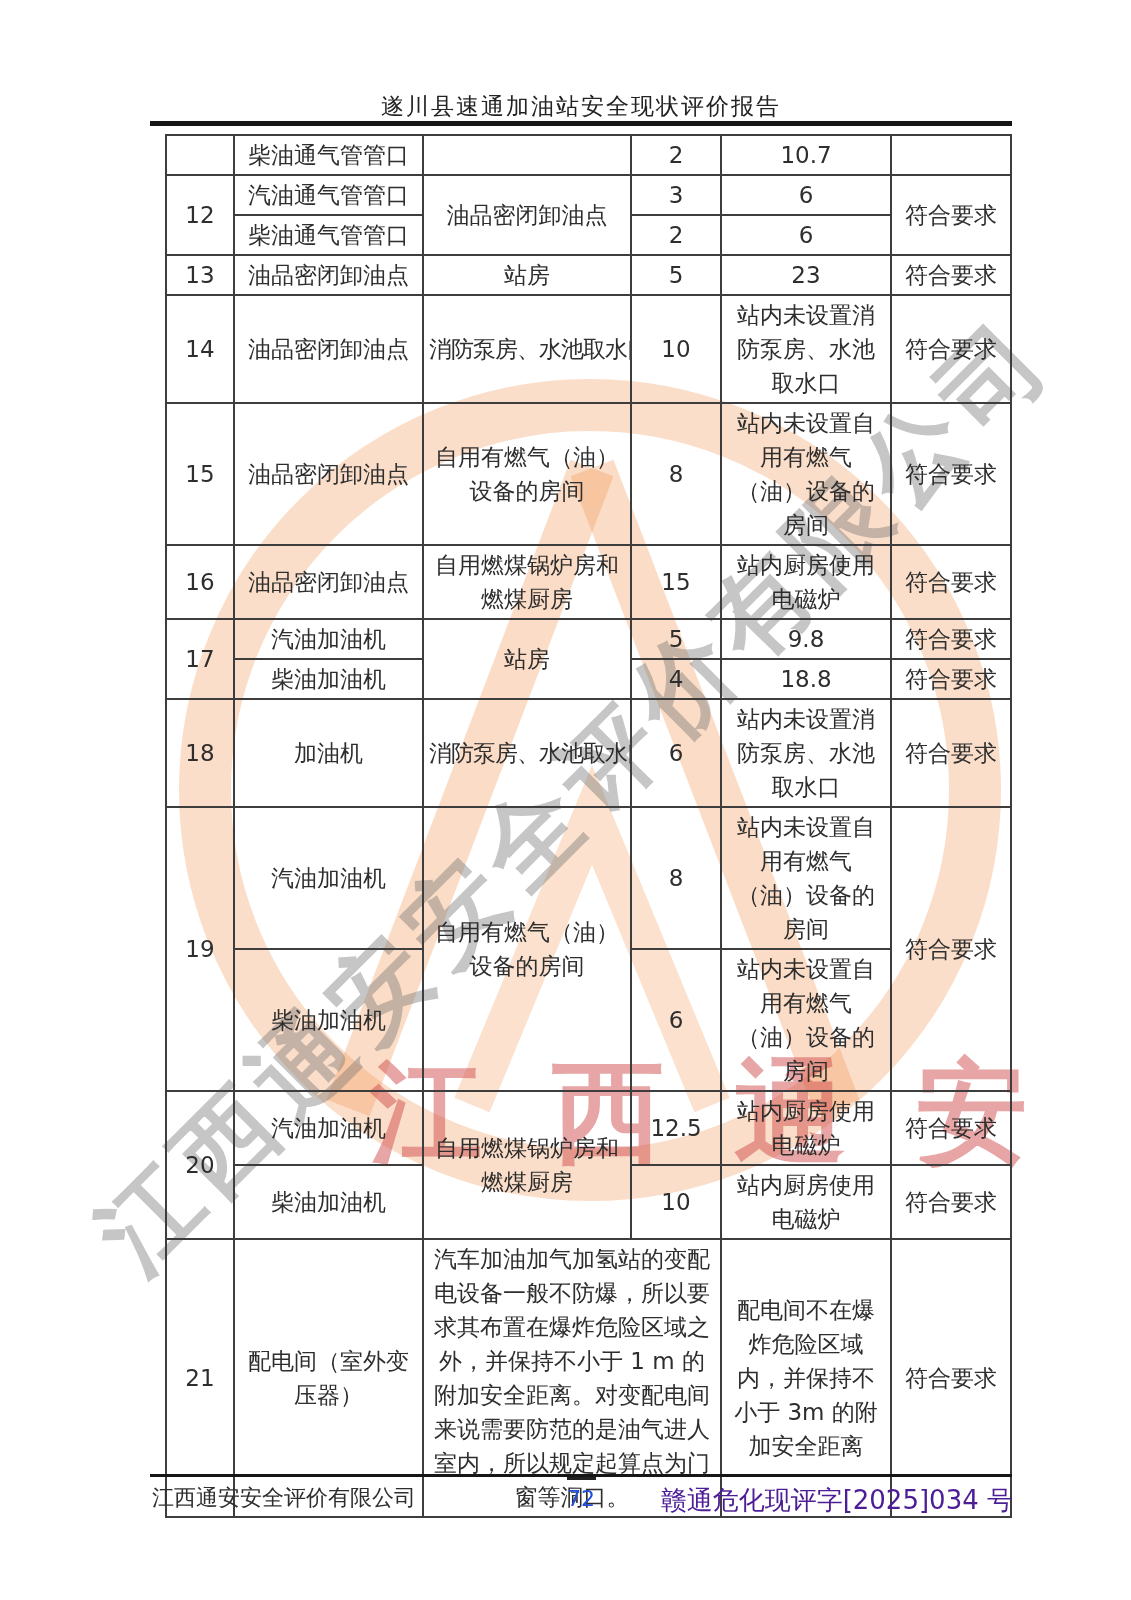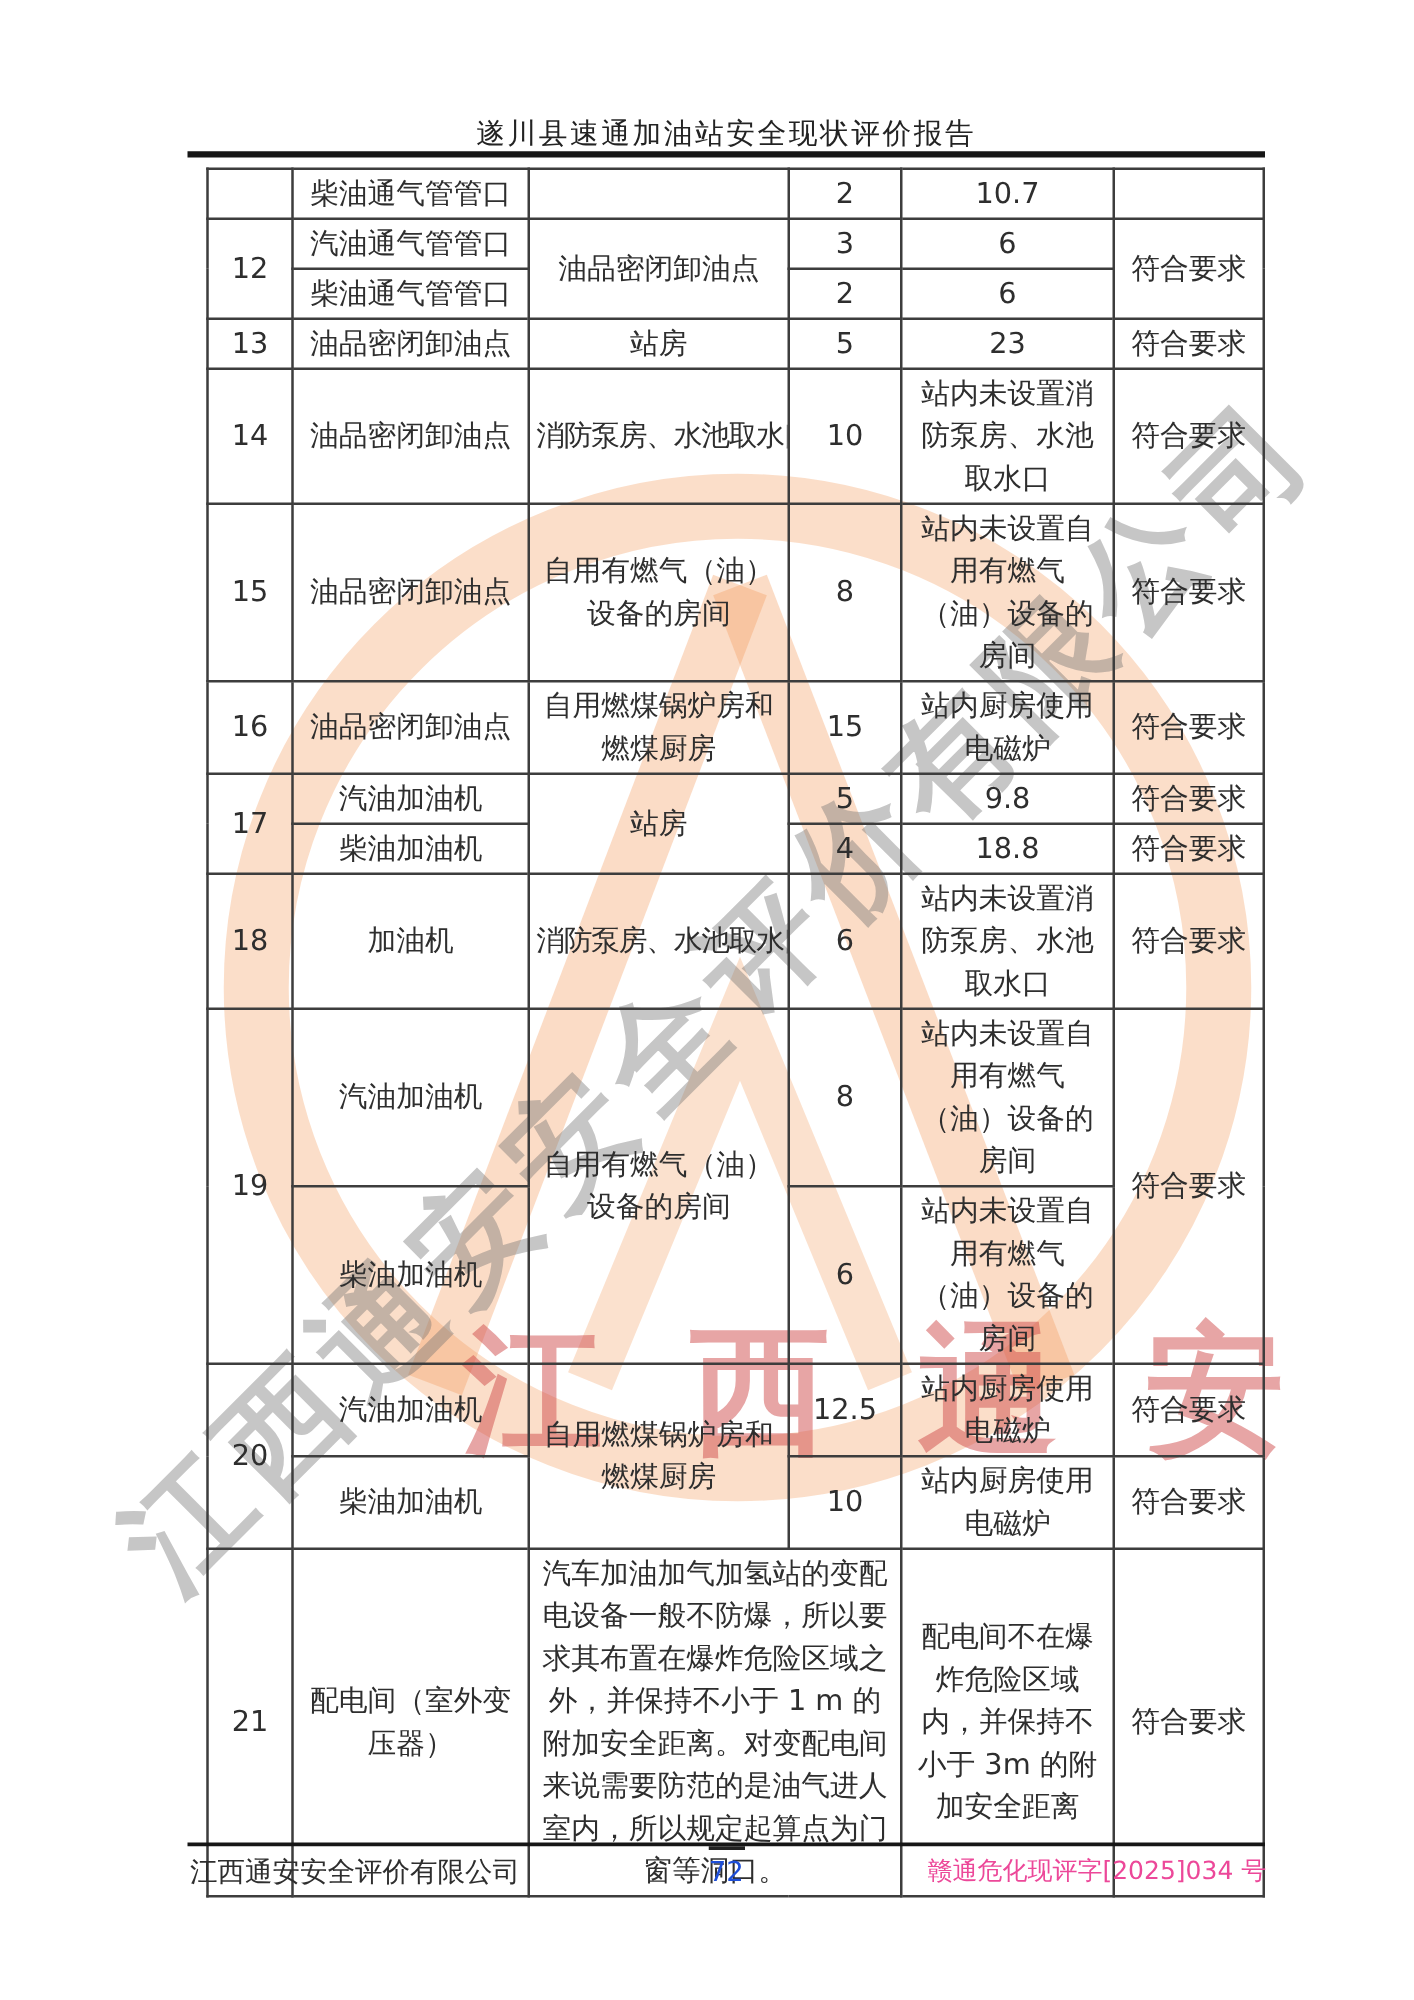--- a/index.html
+++ b/index.html
@@ -48,21 +48,21 @@
   }
   
   .notes{position:absolute;left:140px;top:1292px;width:890px;font-size:28px;color:#242424;}
   .notes div{height:49px;line-height:49px;white-space:nowrap;}
   .n1{text-indent:37px;}
   .n2{text-indent:108px;}
   .n3{text-indent:0;}
   
   .foot-rule{position:absolute;left:150px;top:1474px;width:862px;height:3px;background:#161616;}
   .footer-left{position:absolute;left:152px;top:1483px;font-size:22px;color:#2e2e2e;}
-  .footer-right{position:absolute;right:118px;top:1483px;font-size:20px;color:#ec4899;}
+  .footer-right{position:absolute;right:118px;top:1483px;font-size:26px;color:#4c1d95;}
   .page-num-tick{position:absolute;left:567px;top:1477px;width:29px;height:3px;background:#222;}
   .page-num{position:absolute;left:551px;top:1486px;width:60px;text-align:center;font-size:22px;color:#1d4ed8;}
 </style>
 </head>
 <body>
 
 <div class="wm">
   <svg width="1131" height="1600" viewBox="0 0 1131 1600">
     <circle cx="590" cy="790" r="385" fill="none" stroke="rgba(243,156,92,0.33)" stroke-width="52"></circle>
     <path d="M592 468 L348 1108" fill="none" stroke="rgba(243,156,92,0.35)" stroke-width="46"></path>

